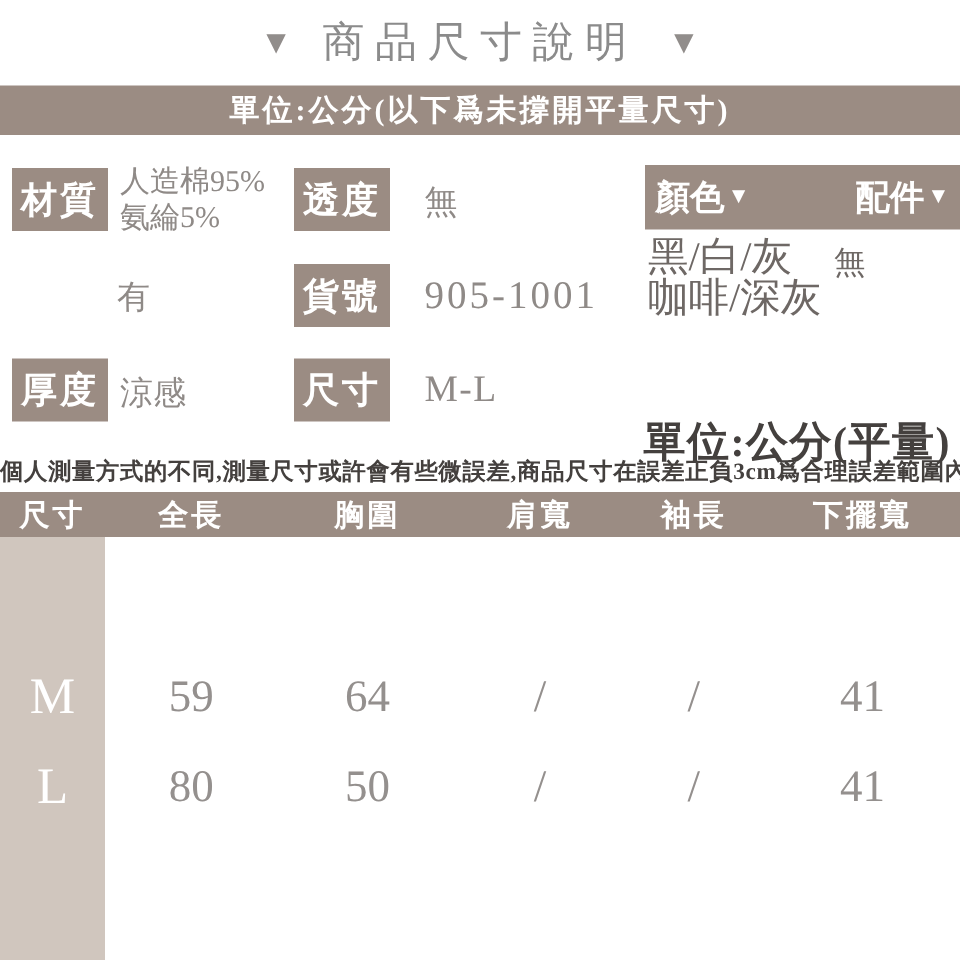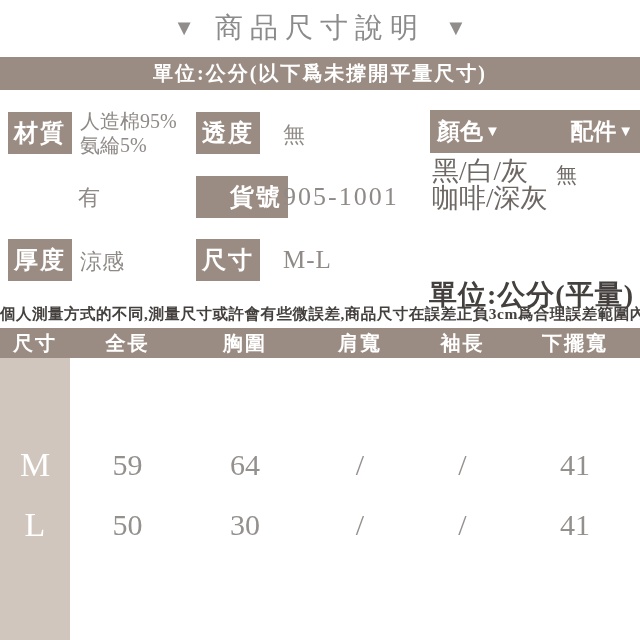--- a/index.html
+++ b/index.html
@@ -16,21 +16,21 @@
   
   .unit-bar{position:absolute;top:57px;left:0;width:640px;height:33px;background:var(--taupe);
     color:#fff;display:flex;align-items:center;justify-content:center;
     font-size:20px;font-weight:bold;letter-spacing:2px;}
   
   .spec-box{position:absolute;width:64px;height:42px;background:var(--taupe);color:#fff;
     display:flex;align-items:center;justify-content:center;font-size:24px;font-weight:bold;letter-spacing:2px;}
   .b-material{left:8px;top:112px;}
   .b-transparency{left:196px;top:112px;}
   .b-elasticity{left:8px;top:176px;}
-  .b-itemno{left:196px;top:176px;padding-left:28px;}
+  .b-itemno{left:196px;top:176px;}
   .b-thickness{left:8px;top:239px;}
   .b-size{left:196px;top:239px;}
   
   .spec-value{position:absolute;color:var(--gray-text);font-size:22px;white-space:nowrap;}
   .v-material{left:80px;top:109px;font-size:20px;line-height:24px;}
   .v-transparency{left:283px;top:120px;}
   .v-elasticity{left:78px;top:183px;}
   .v-itemno{left:283px;top:182px;font-size:26px;letter-spacing:2px;}
   .v-thickness{left:80px;top:247px;}
   .v-size{left:283px;top:246px;font-size:25px;letter-spacing:1px;}
@@ -135,20 +135,20 @@
     <div class="row-label">M</div>
     <div class="cell c1">59</div>
     <div class="cell c2">64</div>
     <div class="cell c3">/</div>
     <div class="cell c4">/</div>
     <div class="cell c5">41</div>
   </div>
 
   <div class="size-row row-l">
     <div class="row-label">L</div>
-    <div class="cell c1">50</div>
-    <div class="cell c2">30</div>
+    <div class="cell c1">80</div>
+    <div class="cell c2">50</div>
     <div class="cell c3">/</div>
     <div class="cell c4">/</div>
     <div class="cell c5">41</div>
   </div>
 
 </div>
 
 </body></html>

